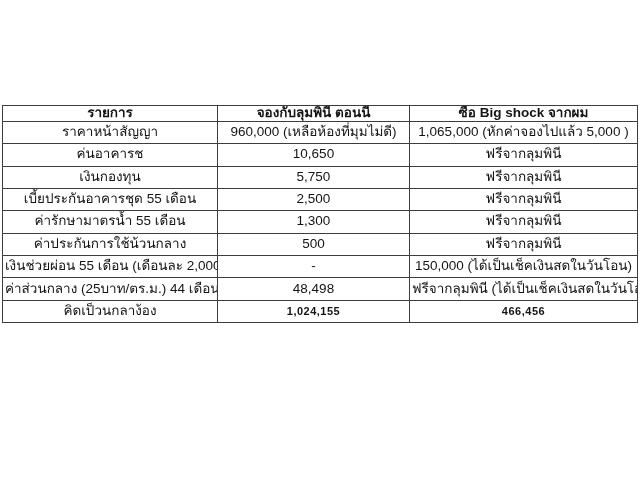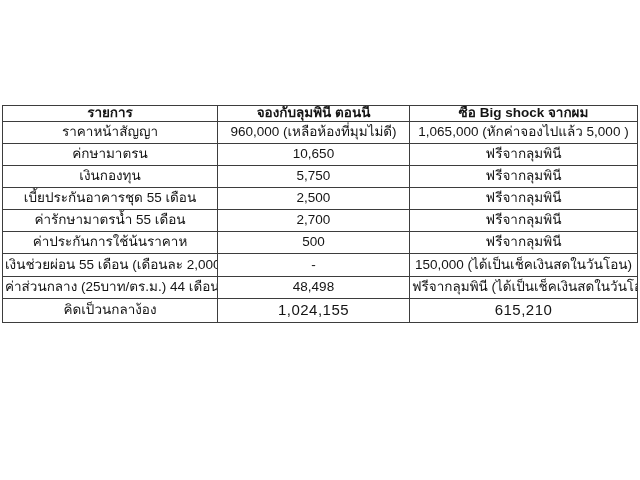--- a/index.html
+++ b/index.html
@@ -27,21 +27,21 @@
     text-align:center;
     vertical-align:middle;
     font-size:13.5px;
     color:var(--text);
     padding:0 2px;
     white-space:nowrap;
     overflow:hidden;
     line-height:1.1;
   }
   .cmp th{font-weight:bold;}
-  .cmp td.total-value{font-weight:normal;font-size:15px;letter-spacing:0.5px;}
+  .cmp td.total-value{font-weight:bold;font-size:11px;letter-spacing:0.5px;}
 </style>
 </head>
 <body>
 
 <div>
   <table class="cmp">
     <colgroup>
       <col style="width:215px">
       <col style="width:192px">
       <col style="width:228px">
@@ -53,54 +53,54 @@
         <th>ซื้อ Big shock จากผม</th>
       </tr>
     </thead>
     <tbody>
       <tr>
         <td>ราคาหน้าสัญญา</td>
         <td>960,000 (เหลือห้องที่มุมไม่ดี)</td>
         <td>1,065,000 (หักค่าจองไปแล้ว 5,000 )</td>
       </tr>
       <tr>
-        <td>ค่กษามาตรน</td>
+        <td>ค่นอาคารช</td>
         <td>10,650</td>
         <td>ฟรีจากลุมพินี</td>
       </tr>
       <tr>
         <td>เงินกองทุน</td>
         <td>5,750</td>
         <td>ฟรีจากลุมพินี</td>
       </tr>
       <tr>
         <td>เบี้ยประกันอาคารชุด 55 เดือน</td>
         <td>2,500</td>
         <td>ฟรีจากลุมพินี</td>
       </tr>
       <tr>
         <td>ค่ารักษามาตรน้ำ 55 เดือน</td>
-        <td>2,700</td>
+        <td>1,300</td>
         <td>ฟรีจากลุมพินี</td>
       </tr>
       <tr>
-        <td>ค่าประกันการใช้น้นราคาห</td>
+        <td>ค่าประกันการใช้น้วนกลาง</td>
         <td>500</td>
         <td>ฟรีจากลุมพินี</td>
       </tr>
       <tr>
         <td>เงินช่วยผ่อน 55 เดือน (เดือนละ 2,000)</td>
         <td>-</td>
         <td>150,000 (ได้เป็นเช็คเงินสดในวันโอน)</td>
       </tr>
       <tr>
         <td>ค่าส่วนกลาง (25บาท/ตร.ม.) 44 เดือน</td>
         <td>48,498</td>
         <td>ฟรีจากลุมพินี (ได้เป็นเช็คเงินสดในวันโอน)</td>
       </tr>
       <tr>
         <td>คิดเป็วนกลาง้อง</td>
         <td class="total-value">1,024,155</td>
-        <td class="total-value">615,210</td>
+        <td class="total-value">466,456</td>
       </tr>
     </tbody>
   </table>
 </div>
 
 </body></html>

